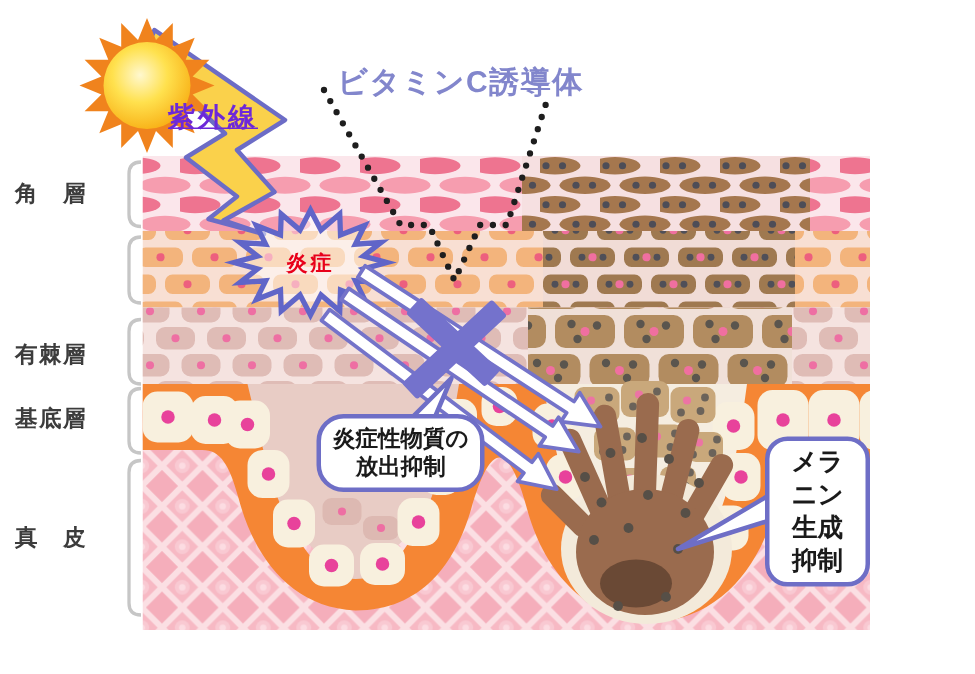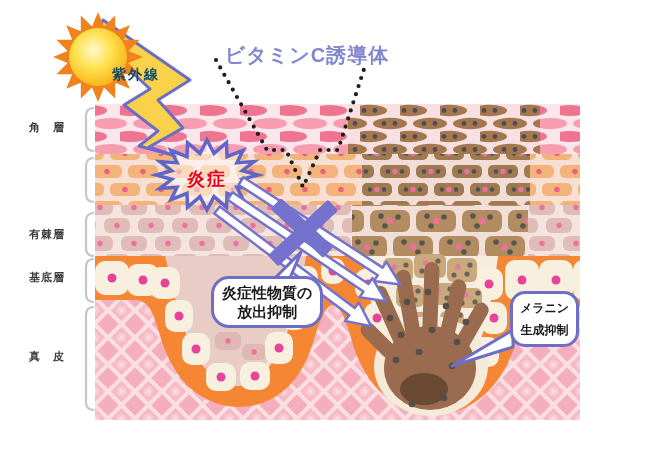--- a/index.html
+++ b/index.html
@@ -1,31 +1,31 @@
 <!DOCTYPE html>
 <html><head>
 <meta charset="utf-8">
 <style>
   html,body{margin:0;padding:0;background:#fff;}
   #stage{position:relative;width:580px;height:449px;background:#ffffff;overflow:hidden;
          font-family:"Liberation Sans","DejaVu Sans",sans-serif;}
   #skin-svg{position:absolute;left:0;top:0;}
   .abs{position:absolute;}
-  .layer-label{left:10px;width:74px;text-align:center;font-size:11px;font-weight:600;
+  .layer-label{left:10px;width:74px;text-align:left;font-size:15px;font-weight:600;
                color:#3c3c3c;letter-spacing:1px;white-space:nowrap;}
   .treatment{left:202px;top:44px;width:210px;text-align:center;font-size:20px;font-weight:bold;
              color:#8286CC;line-height:23px;letter-spacing:1px;}
-  .uv-label{left:112px;top:66px;font-size:14px;font-weight:bold;color:#0c4a6e;letter-spacing:2px;}
-  .inflam-label{left:174px;top:167px;width:66px;text-align:center;font-size:18px;font-weight:bold;
+  .uv-label{left:112px;top:66px;font-size:18px;font-weight:bold;color:#6d28d9;letter-spacing:2px;text-decoration:underline;}
+  .inflam-label{left:174px;top:167px;width:66px;text-align:center;font-size:14px;font-weight:bold;
                 color:#E8001A;letter-spacing:2px;}
   .bubble{background:#ffffff;border:3px solid #6E6EC6;text-align:center;font-weight:bold;color:#1a1a1a;}
   .bubble-inflammation{left:211px;top:276px;border-radius:18px;padding:4px 8px;
                        font-size:15px;line-height:19px;}
   .bubble-melanin{left:510px;top:291px;border-radius:15px;padding:3px 7px;
-                  font-size:12px;line-height:22px;border-width:3.5px;}
+                  font-size:17px;line-height:22px;border-width:3.5px;}
 </style>
 </head>
 <body>
 
 <div id="stage">
 
 <svg id="skin-svg" width="650" height="449" viewBox="0 0 650 449">
   <defs>
     <clipPath id="skinClip">
           <rect x="95" y="104" width="508" height="316"></rect>

